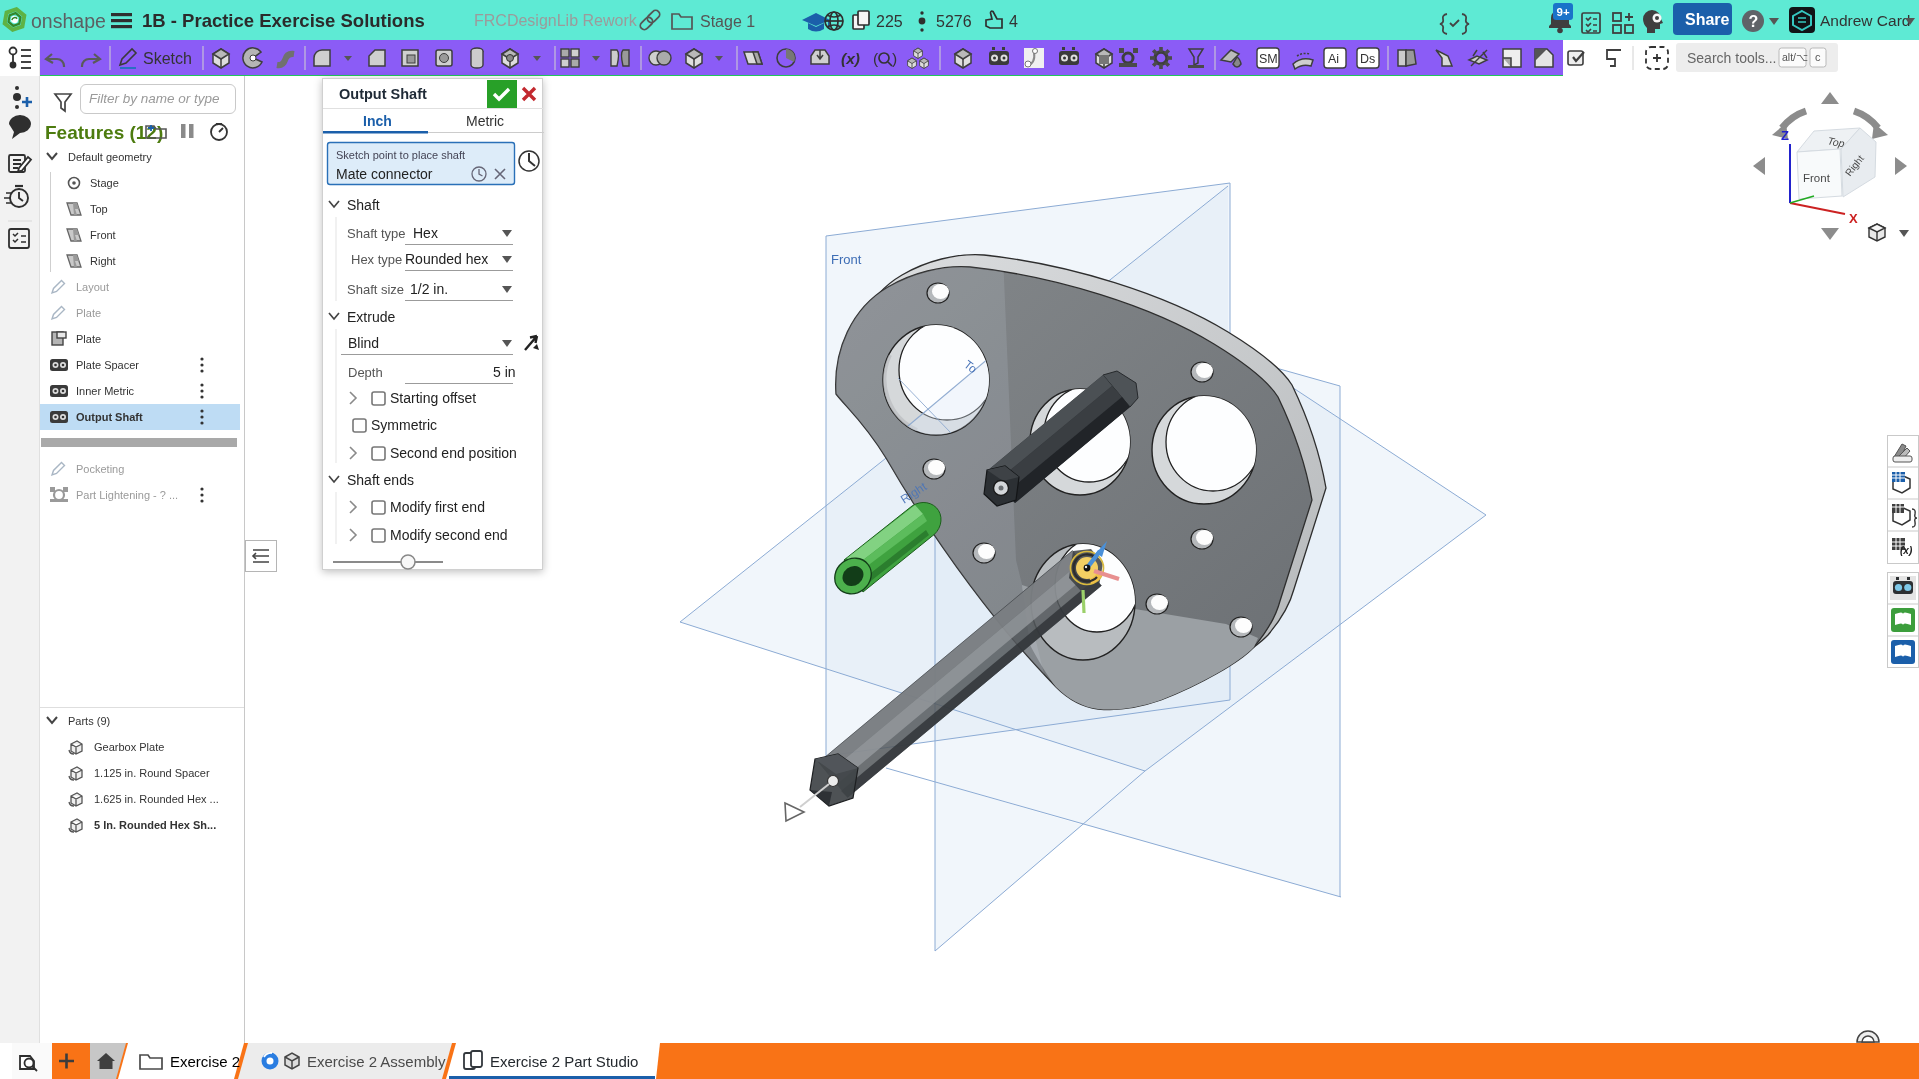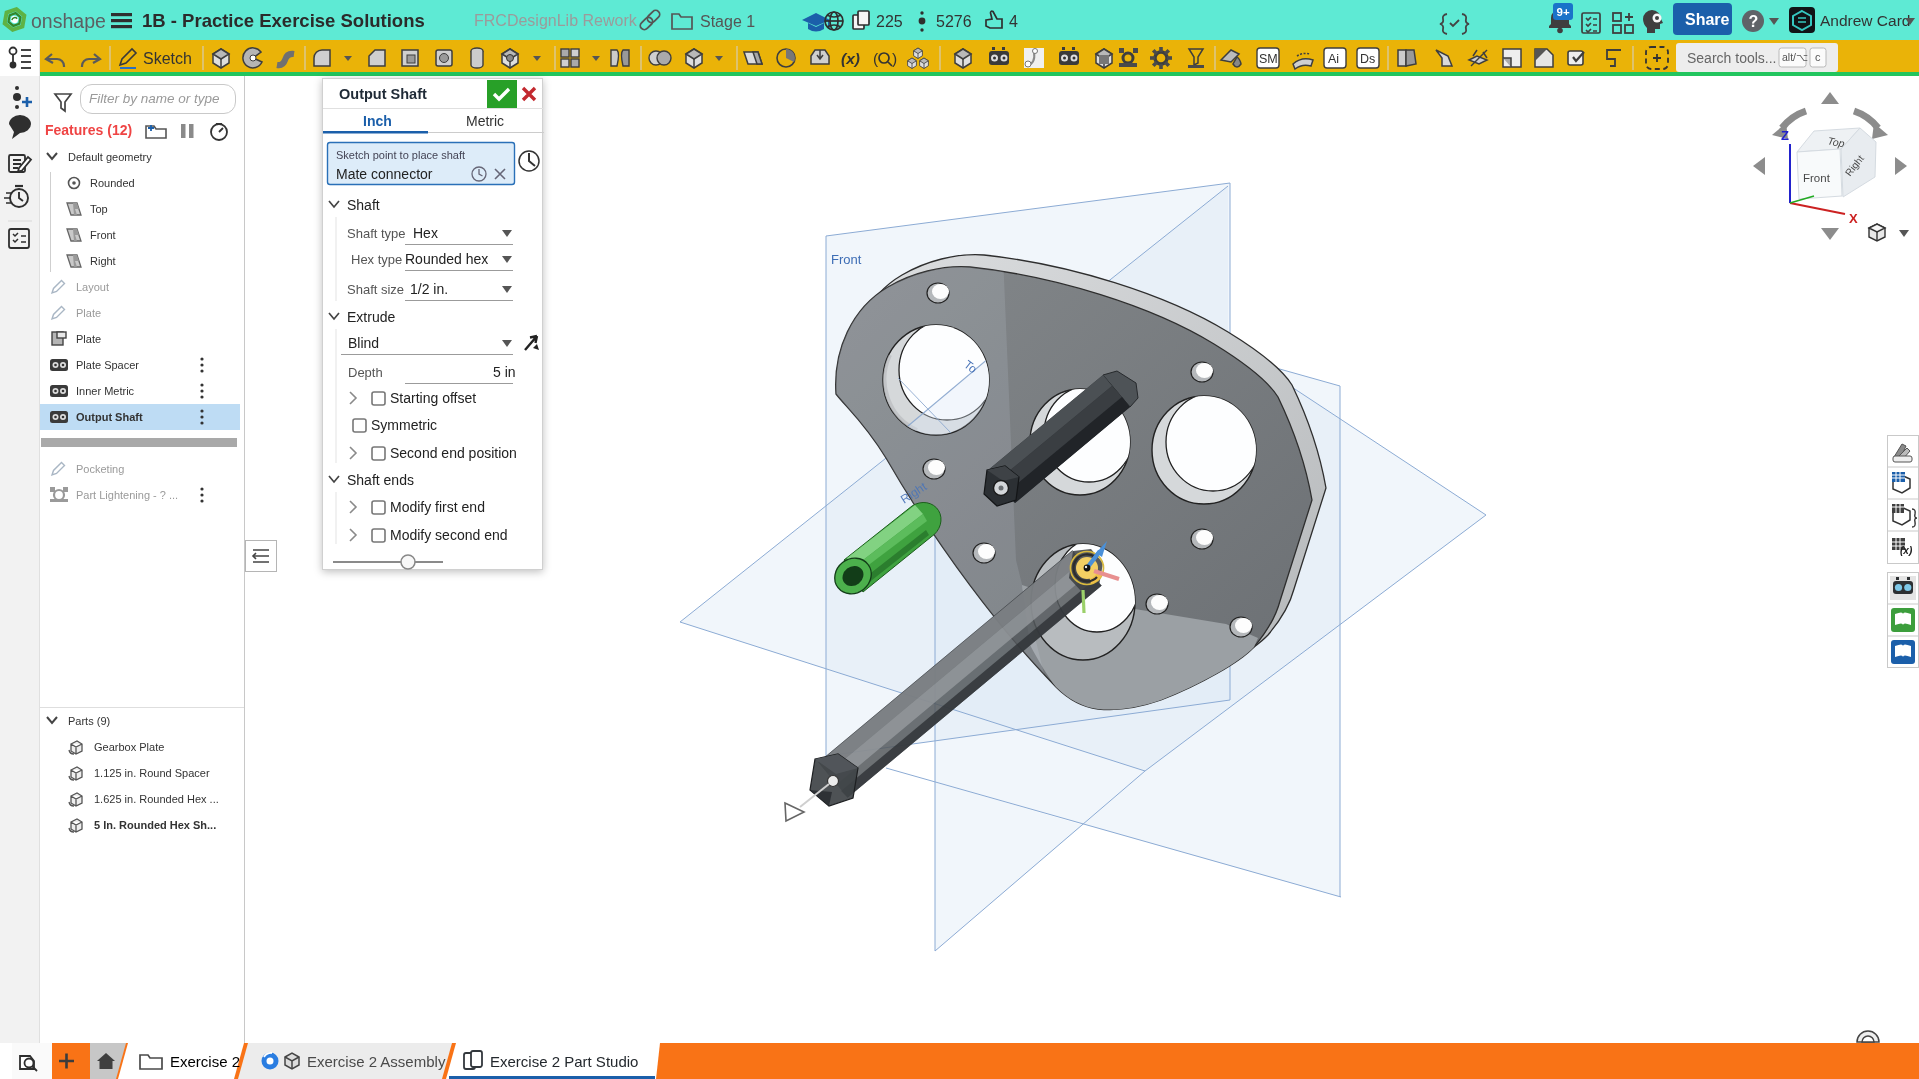--- a/index.html
+++ b/index.html
@@ -1,20 +1,20 @@
 <!DOCTYPE html>
 <html><head><meta charset="utf-8">
 <style>
 *{margin:0;padding:0;box-sizing:border-box}
 html,body{width:1919px;height:1079px;overflow:hidden;background:#fff;font-family:"Liberation Sans",sans-serif}
 #app{position:fixed;left:0;top:0;width:1919px;height:1079px}
 .abs{position:absolute}
 #scene{position:absolute;left:0;top:0;z-index:1}
 #topbar{left:0;top:0;width:1919px;height:40px;background:#5eead4;z-index:10}
-#toolbar{left:0;top:40px;width:1919px;height:36px;background:#eab308;border-bottom:4px solid #22c55e;z-index:10}
+#toolbar{left:0;top:40px;width:1563px;height:36px;background:#8b5cf6;border-bottom:1px solid #22c55e;z-index:10}
 #leftstrip{left:0;top:76px;width:40px;height:967px;background:#f2f2f2;border-right:1px solid #e0e0e0;z-index:9}
 #stripsel{left:0;top:40px;width:40px;height:36px;background:#fff;border-right:1px solid #e8e8e8;z-index:11}
 #leftpanel{left:40px;top:76px;width:205px;height:967px;background:#fff;border-right:1px solid #c8c8c8;z-index:9;font-size:14px;color:#333}
 #dialog{left:322px;top:78px;width:221px;height:492px;background:#fff;border:1px solid #d0d0d0;box-shadow:0 2px 8px rgba(0,0,0,.25);z-index:12;font-size:14px;color:#333}
 #bottombar{left:12px;top:1043px;width:1919px;height:36px;background:#f97316;z-index:10}
 #righttools{left:1887px;top:435px;width:32px;height:233px;z-index:8}
 .row{position:absolute;left:4px;width:205px;height:26px;display:flex;align-items:center;white-space:nowrap;overflow:hidden;font-size:11px}
 .it{color:#9a9a9a}
 .dots3{position:absolute;right:40px;width:4px;height:16px}
 .tabtxt{font-size:15px;color:#3a3a3a}
@@ -600,41 +600,41 @@
     <rect x="9" y="153" width="20" height="19" rx="2"></rect>
     <path d="M 13 158 l 2 2 l 3 -3 M 13 164 l 2 2 l 3 -3" stroke-width="1.5"></path>
     <path d="M 21 160 h 5 M 21 166 h 5" stroke-width="1.5"></path>
   </g>
 </svg>
 </div>
 <div id="leftpanel" class="abs">
   <svg class="abs" style="left:13px;top:15px" width="22" height="24" viewBox="0 0 22 24">
     <path d="M 2 3 h 16 l -6 8 v 9 l -4 -3 v -6 Z" fill="none" stroke="#444" stroke-width="1.7"></path>
   </svg>
-  <div class="abs" style="left:40px;top:8px;width:156px;height:30px;border:1px solid #c9c9c9;border-radius:12px;padding:6px 8px;font-size:13.5px;color:#9a9a9a;font-style:italic">Filter by name or type</div>
-  <div class="abs" style="left:5px;top:46px;font-size:14px;font-weight:bold;color:#ef4444">Features (12)</div>
+  <div class="abs" style="left:40px;top:8px;width:156px;height:30px;border:1px solid #c9c9c9;border-radius:6px;padding:6px 8px;font-size:13.5px;color:#9a9a9a;font-style:italic">Filter by name or type</div>
+  <div class="abs" style="left:5px;top:46px;font-size:19px;font-weight:bold;color:#4d7c0f">Features (12)</div>
   <svg class="abs" style="left:104px;top:44px" width="100" height="22" viewBox="0 0 100 22">
     <path d="M 2 6 h 8 l 2 3 h 10 v 9 h -20 Z" fill="none" stroke="#555" stroke-width="1.6"></path>
     <path d="M 4 8 h 6 M 7 5 v 6" stroke="#1b5faa" stroke-width="1.8" fill="none"></path>
     <rect x="37" y="4" width="4.5" height="14" fill="#8a8a8a"></rect>
         <rect x="45" y="4" width="4.5" height="14" fill="#8a8a8a"></rect>
     <circle cx="75" cy="12" r="8" fill="none" stroke="#333" stroke-width="1.8"></circle>
     <path d="M 72 4 l 6 0 M 75 12 l 4 -4" stroke="#333" stroke-width="1.8" fill="none"></path>
   </svg>
   <div id="tree">
     <svg class="abs" style="left:4px;top:72px" width="16" height="16" viewBox="0 0 16 16">
           <path d="M 3 5 l 5 6 l 5 -6" stroke="#444" stroke-width="2" fill="none"></path>
         </svg>
     <div class="row" style="top:68px;padding-left:24px">Default geometry</div>
     <div class="abs" style="left:10px;top:96px;width:1px;height:100px;background:#cfcfcf"></div>
     <svg class="abs" style="left:26px;top:99px" width="16" height="16" viewBox="0 0 16 16">
           <circle cx="8" cy="8" r="5.5" fill="none" stroke="#555" stroke-width="1.6"></circle>
           <circle cx="8" cy="8" r="1.8" fill="#555"></circle>
         </svg>
-    <div class="row" style="top:94px;padding-left:46px">Rounded</div>
+    <div class="row" style="top:94px;padding-left:46px">Stage</div>
     <svg class="abs" style="left:25px;top:124px" width="18" height="18" viewBox="0 0 18 18">
           <polygon points="2,3 12,3 16,15 6,15" fill="#c9c9c9" stroke="#666" stroke-width="1.3"></polygon>
           <polygon points="8,3 12,3 14,9 10,9 12,15 9,15" fill="#999" stroke="none"></polygon>
         </svg>
     <div class="row" style="top:120px;padding-left:46px">Top</div>
     <svg class="abs" style="left:25px;top:150px" width="18" height="18" viewBox="0 0 18 18">
           <polygon points="2,3 12,3 16,15 6,15" fill="#c9c9c9" stroke="#666" stroke-width="1.3"></polygon>
           <polygon points="8,3 12,3 14,9 10,9 12,15 9,15" fill="#999" stroke="none"></polygon>
         </svg>
     <div class="row" style="top:146px;padding-left:46px">Front</div>

